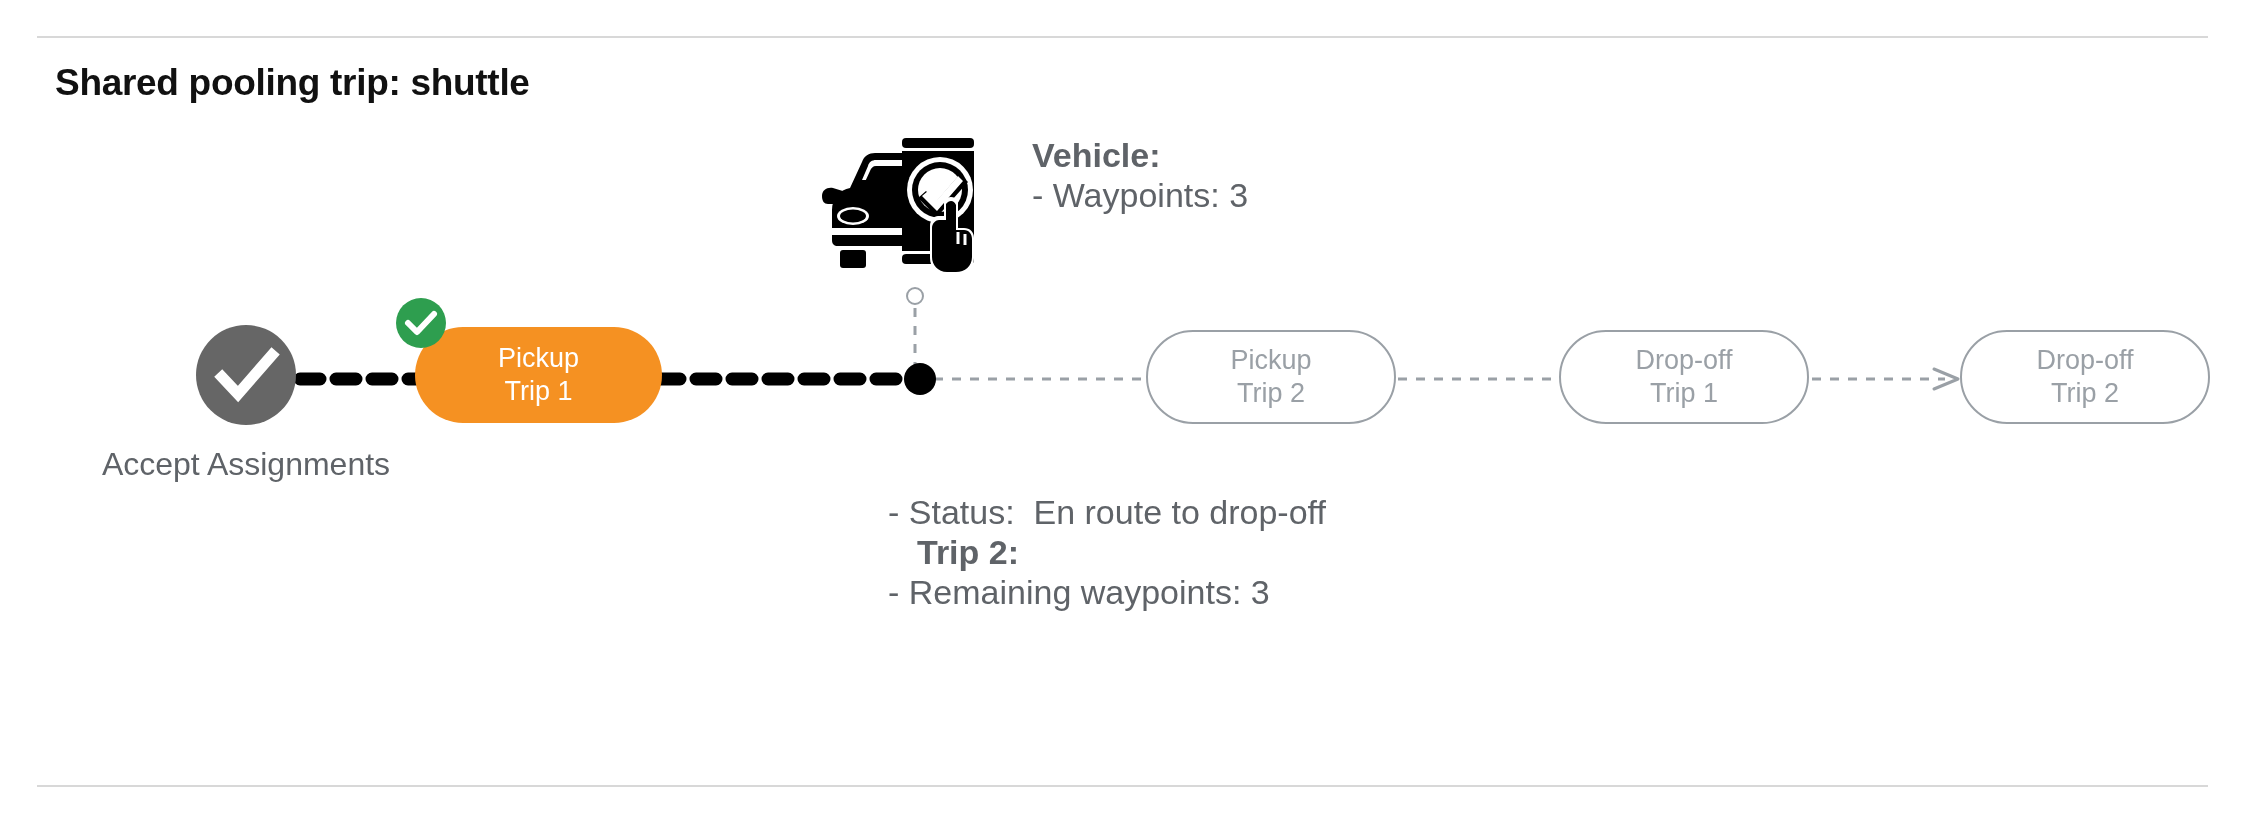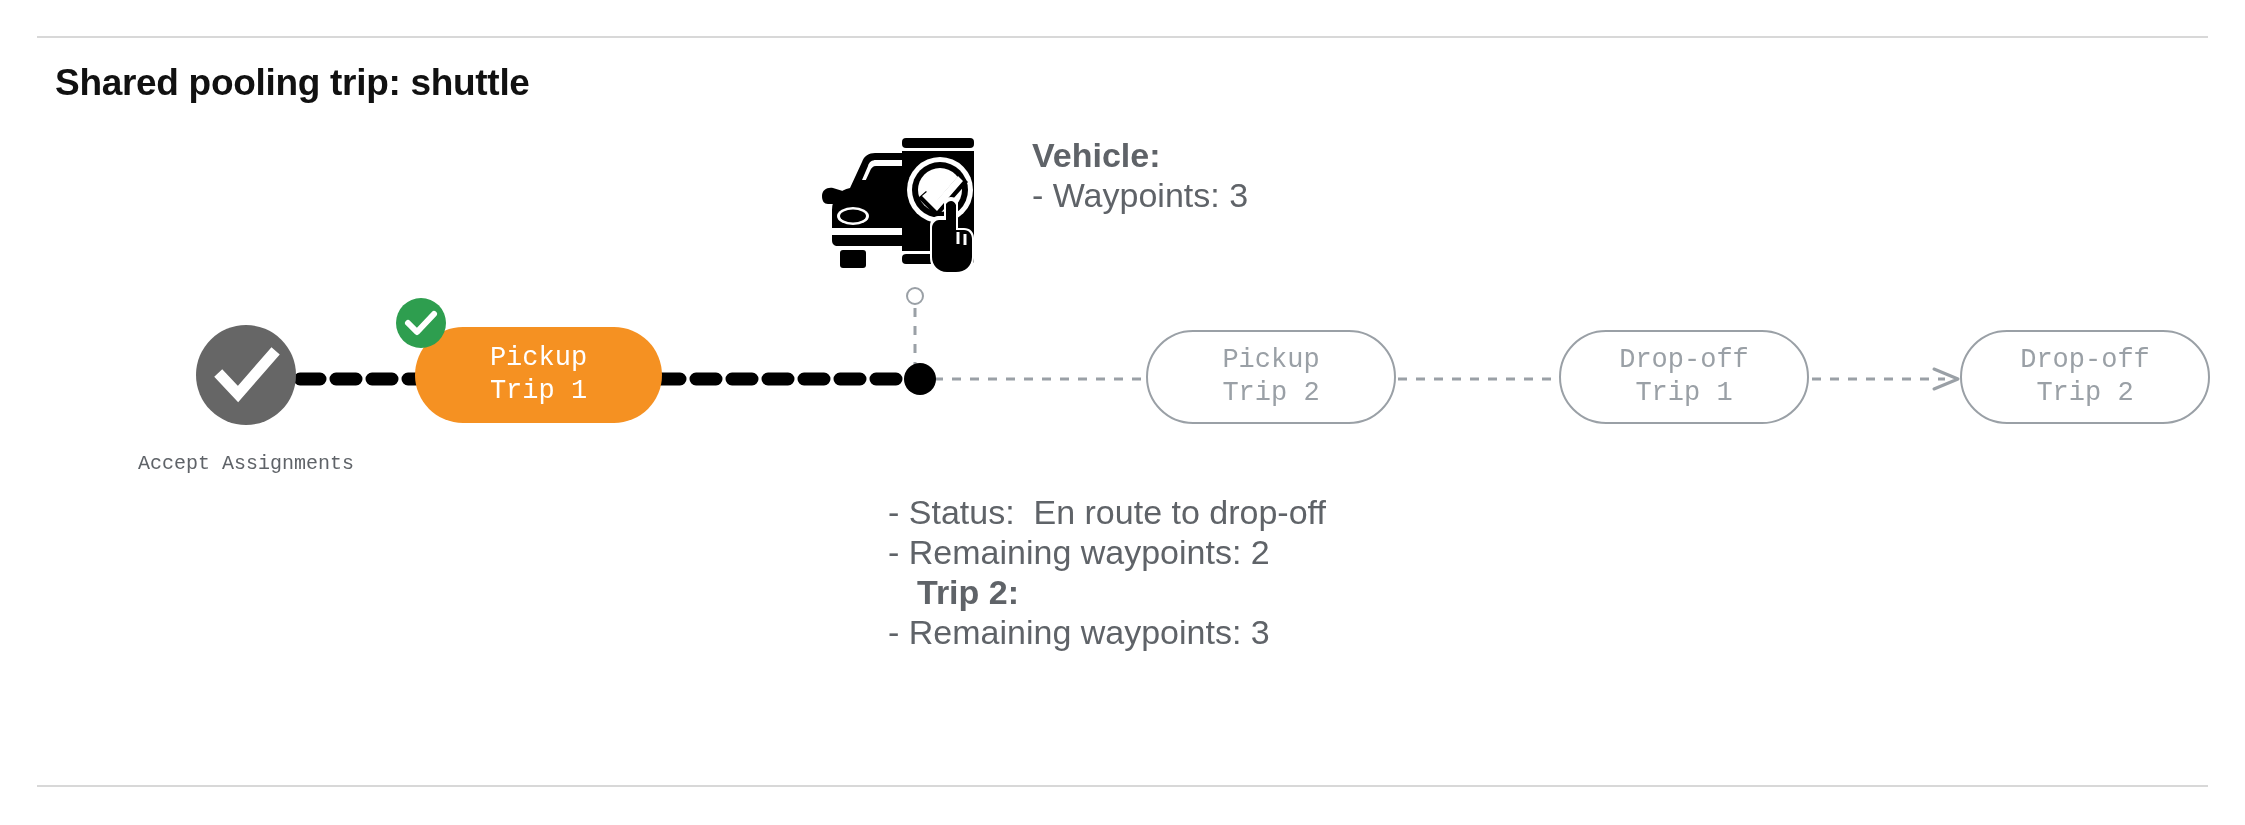--- a/index.html
+++ b/index.html
@@ -66,40 +66,38 @@
     position: relative;
   }
   .accept-circle svg { position: absolute; left: 0; top: 0; }
 
   .accept-label {
     position: absolute;
     left: 96px;
     top: 444px;
     width: 300px;
     text-align: center;
-    font-size: 20px;
+    font-size: 32px;
     line-height: 40px;
     color: #5f6368;
-    font-family: Liberation Mono, monospace;
   }
 
   
   .pill {
     position: absolute;
     height: 96px;
     border-radius: 48px;
     display: flex;
     flex-direction: column;
     align-items: center;
     justify-content: center;
     font-size: 27px;
     line-height: 33px;
     text-align: center;
     white-space: nowrap;
-    font-family: Liberation Mono, monospace;
   }
   .pill.active {
     left: 415px;
     top: 327px;
     width: 247px;
     background: #f59122;
     color: #ffffff;
   }
   .pill.pending {
     top: 330px;
@@ -269,18 +267,17 @@
     </svg>
   </div>
 
   <div class="info-block vehicle-info">
     <span class="row hdr"><span>Vehicle</span><span>:</span></span>
     <span class="row">- Waypoints: 3</span>
   </div>
 
   <div class="info-block trip-info">
     <span class="row"><span>- Status:</span>&nbsp; <span>En route to drop-off</span></span>
-    <span class="row">- Remaining waypoints: 2</span>
     <span class="row hdr"><span>Trip 2</span><span>:</span></span>
     <span class="row">- Remaining waypoints: 3</span>
   </div>
 
 </div>
 
 </body></html>

